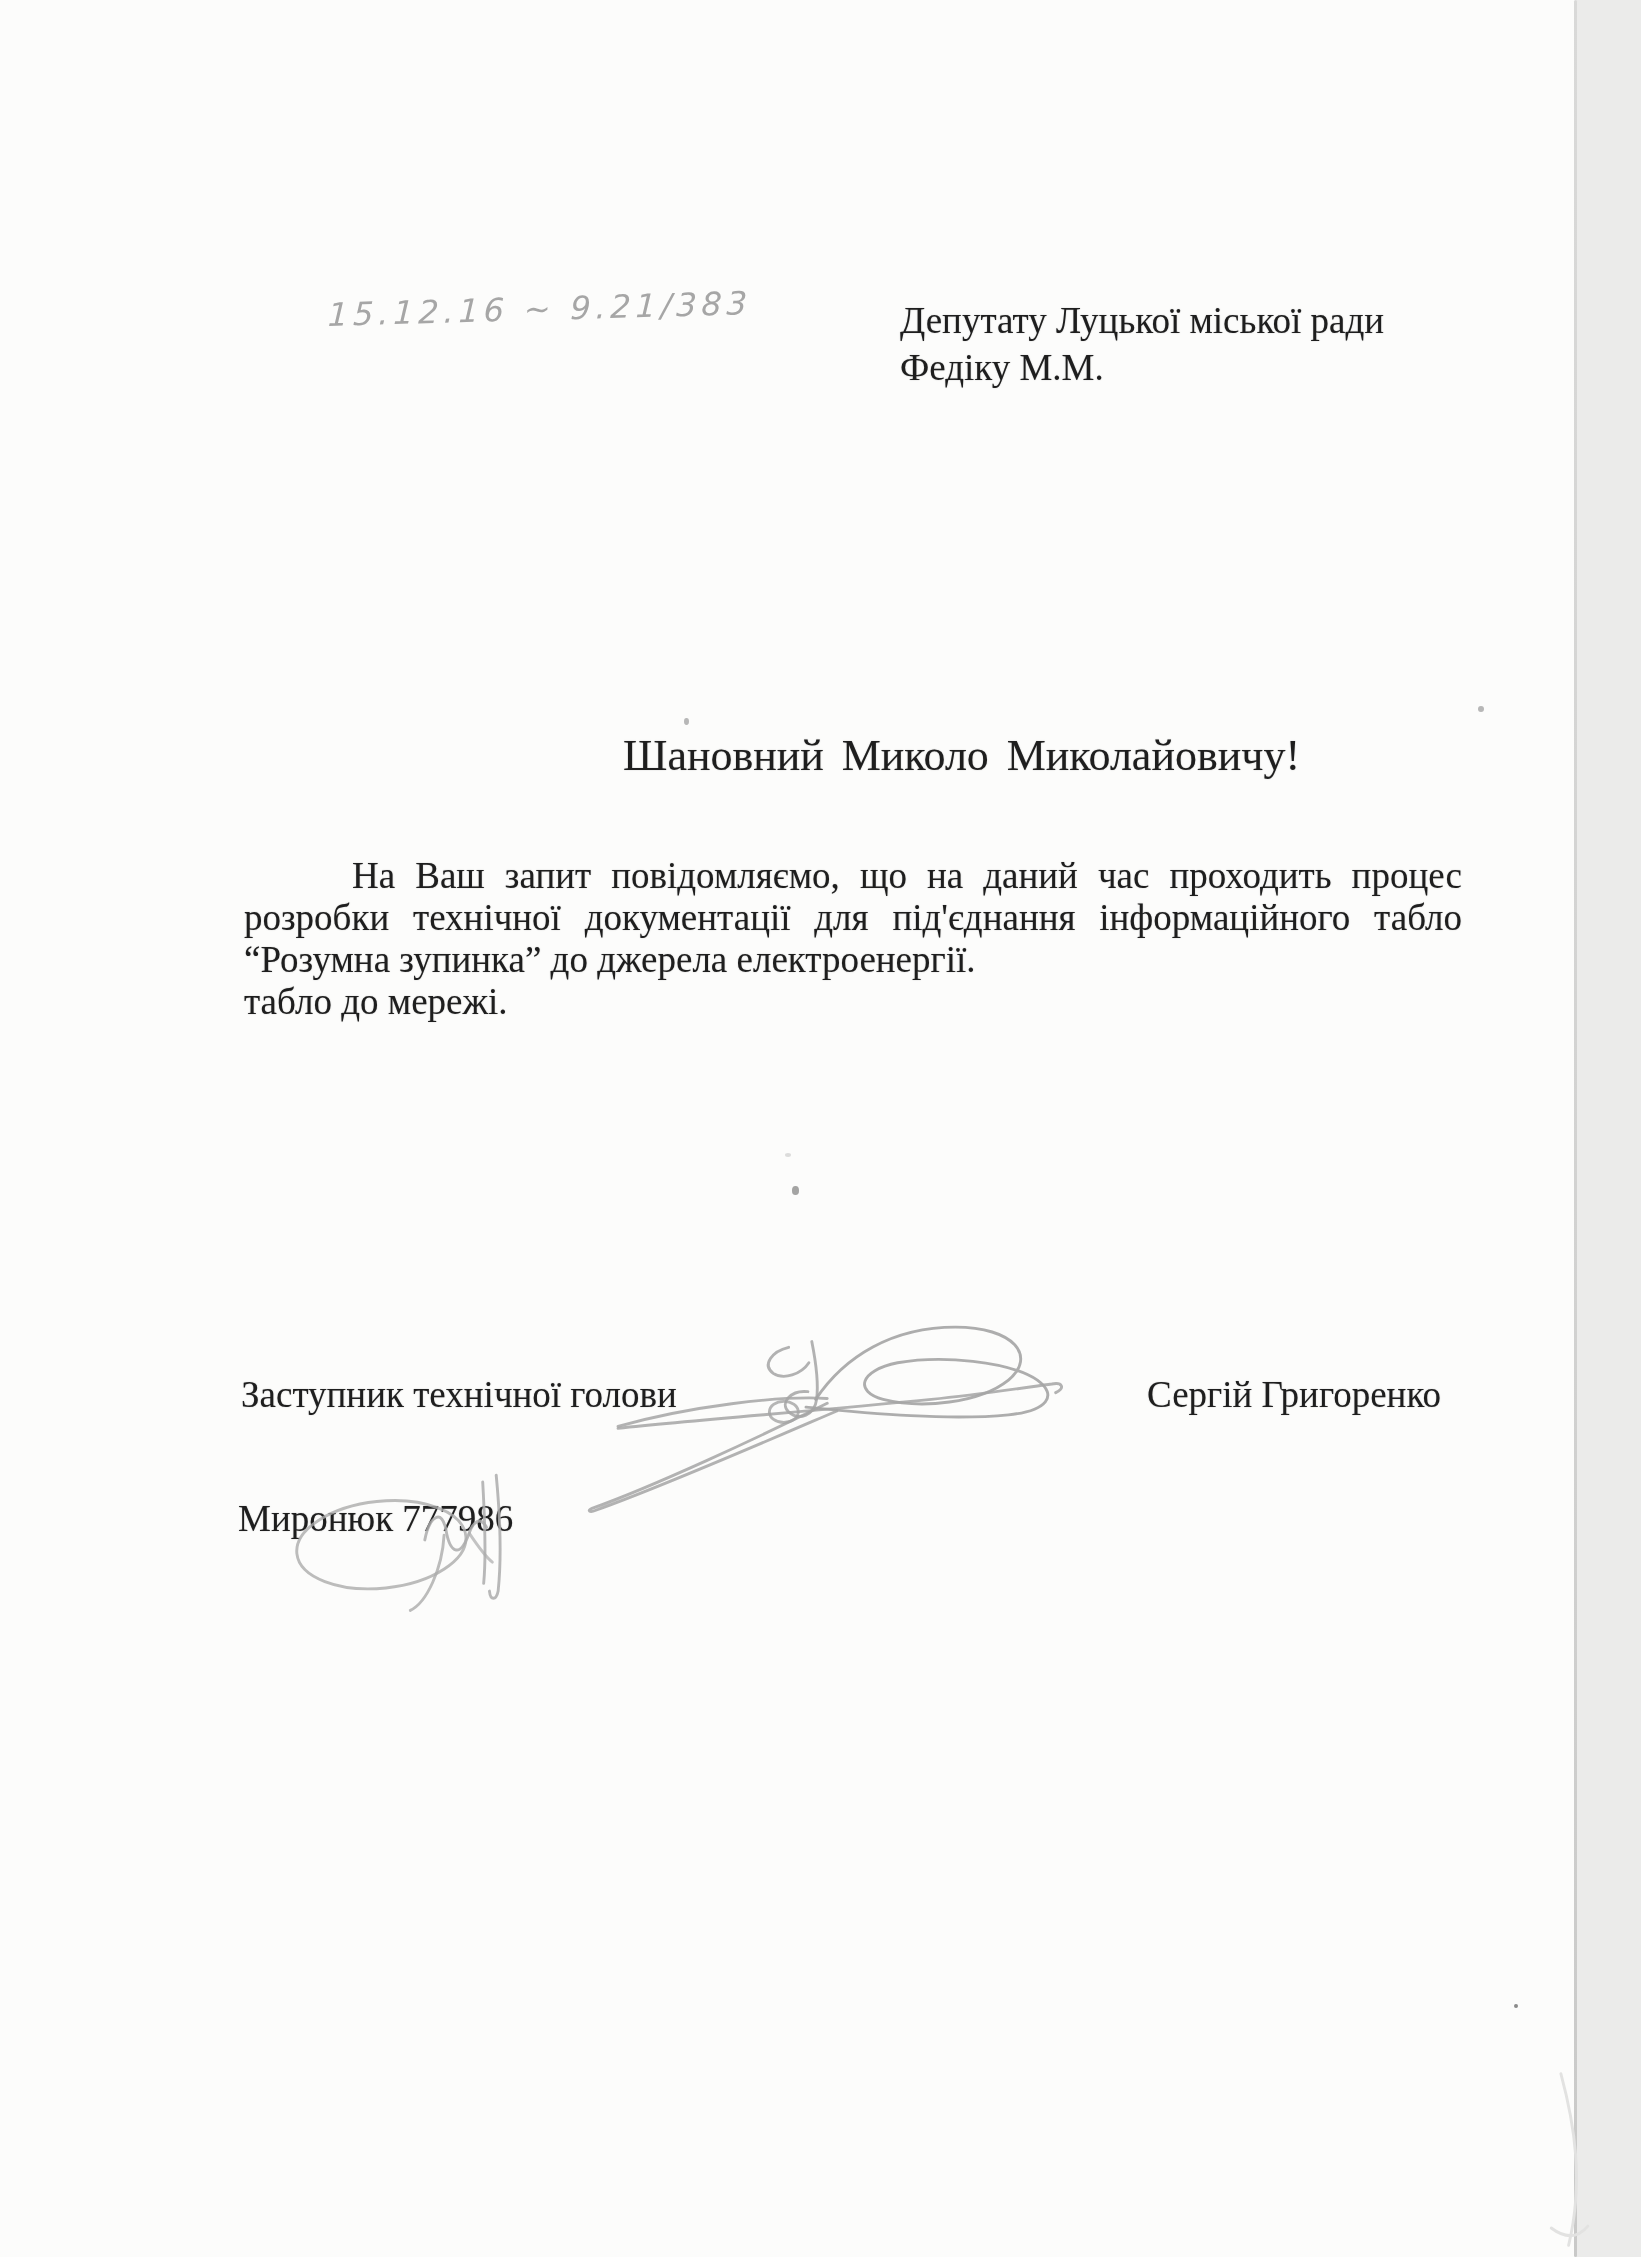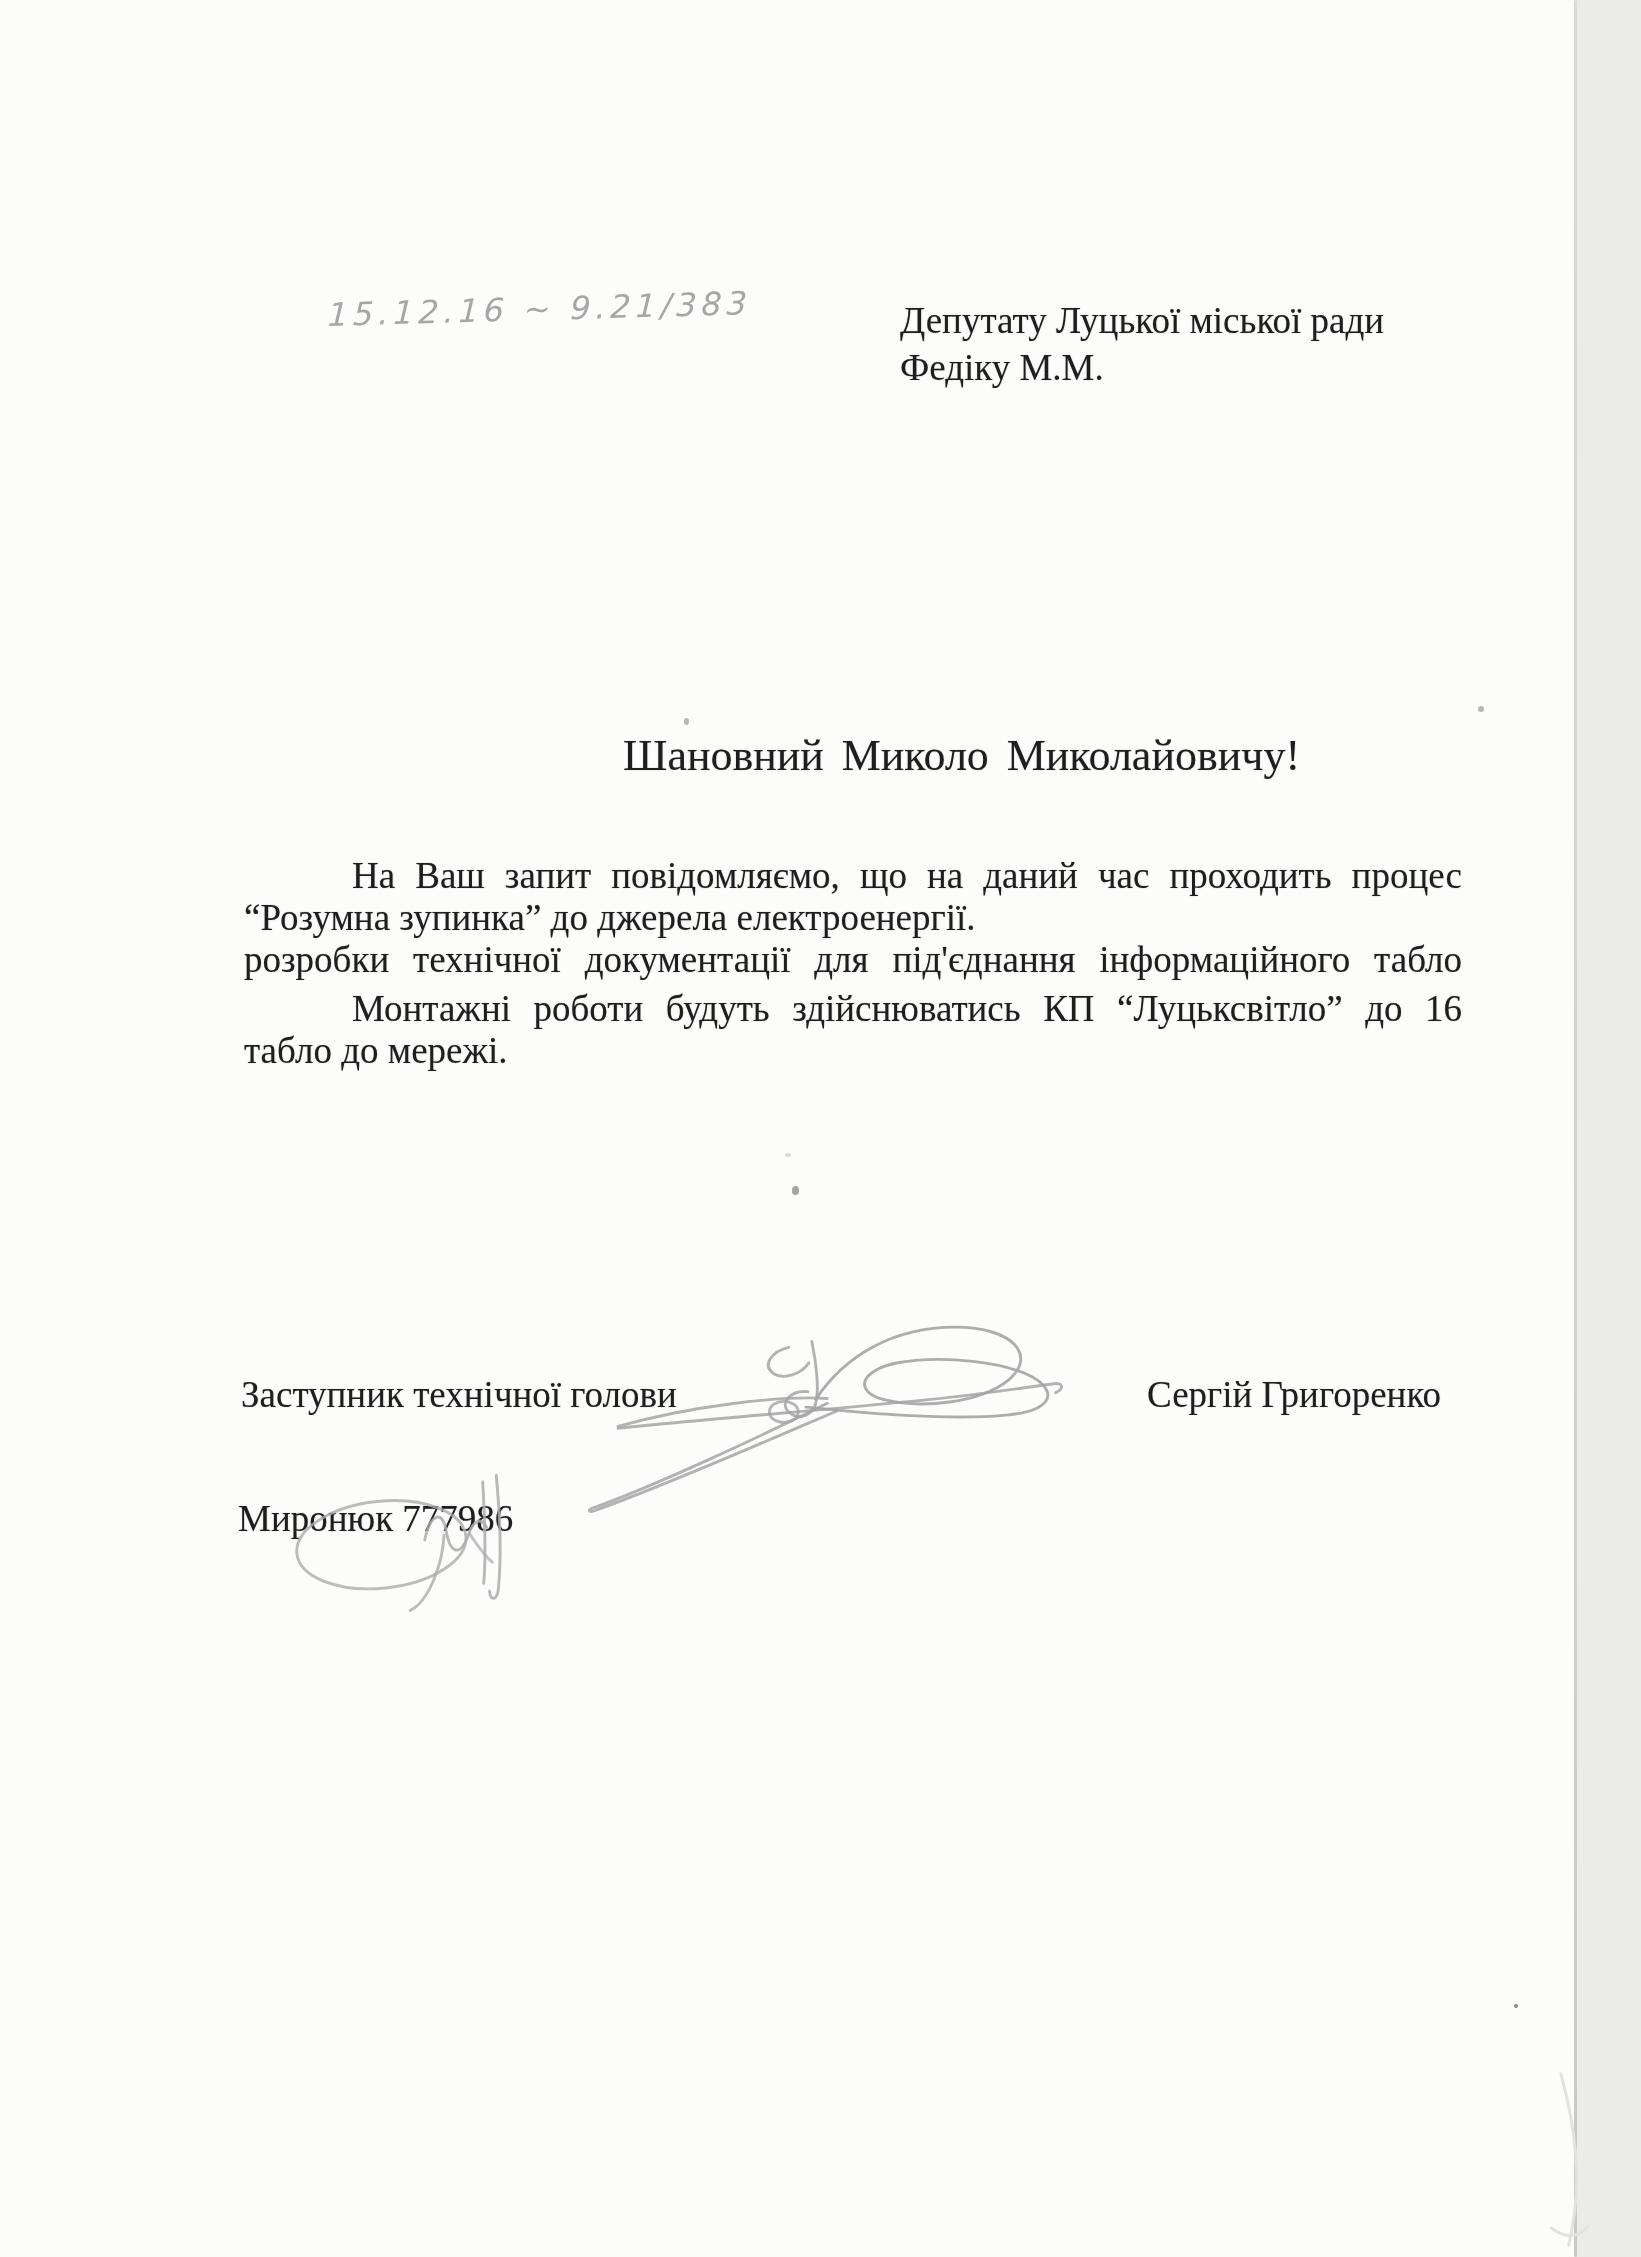--- a/index.html
+++ b/index.html
@@ -83,23 +83,22 @@
 
   <div class="recipient">
     <div>Депутату Луцької міської ради</div>
     <div>Федіку М.М.</div>
   </div>
 
   <div class="salutation">Шановний Миколо Миколайовичу!</div>
 
   <div class="letter-body">
       <div class="body-line just ind">На Ваш запит повідомляємо, що на даний час проходить процес</div>
+      <div class="body-line just">розробки технічної документації для під'єднання інформаційного табло</div>
       <div class="body-line">“Розумна зупинка” до джерела електроенергії.</div>
-      <div class="body-line just">розробки технічної документації для під'єднання інформаційного табло</div>
-      <div class="body-line just ind para-gap">Монтажні роботи будуть здійснюватись КП “Луцьксвітло” до 16</div>
       <div class="body-line">табло до мережі.</div>
     </div>
 
   <div class="txt sig-title">Заступник технічної голови</div>
   <div class="txt sig-name">Сергій Григоренко</div>
 
   <svg class="sig-svg" style="left:526px; top:1303px;" width="560" height="241" viewBox="0 0 580 250" fill="none" stroke="#a4a4a4" stroke-width="3" stroke-linecap="round">
 
     <path d="M 300 100 C 330 55, 380 25, 445 25 C 505 25, 530 55, 500 80
              C 470 104, 410 110, 370 100 C 340 92, 345 70, 385 62

